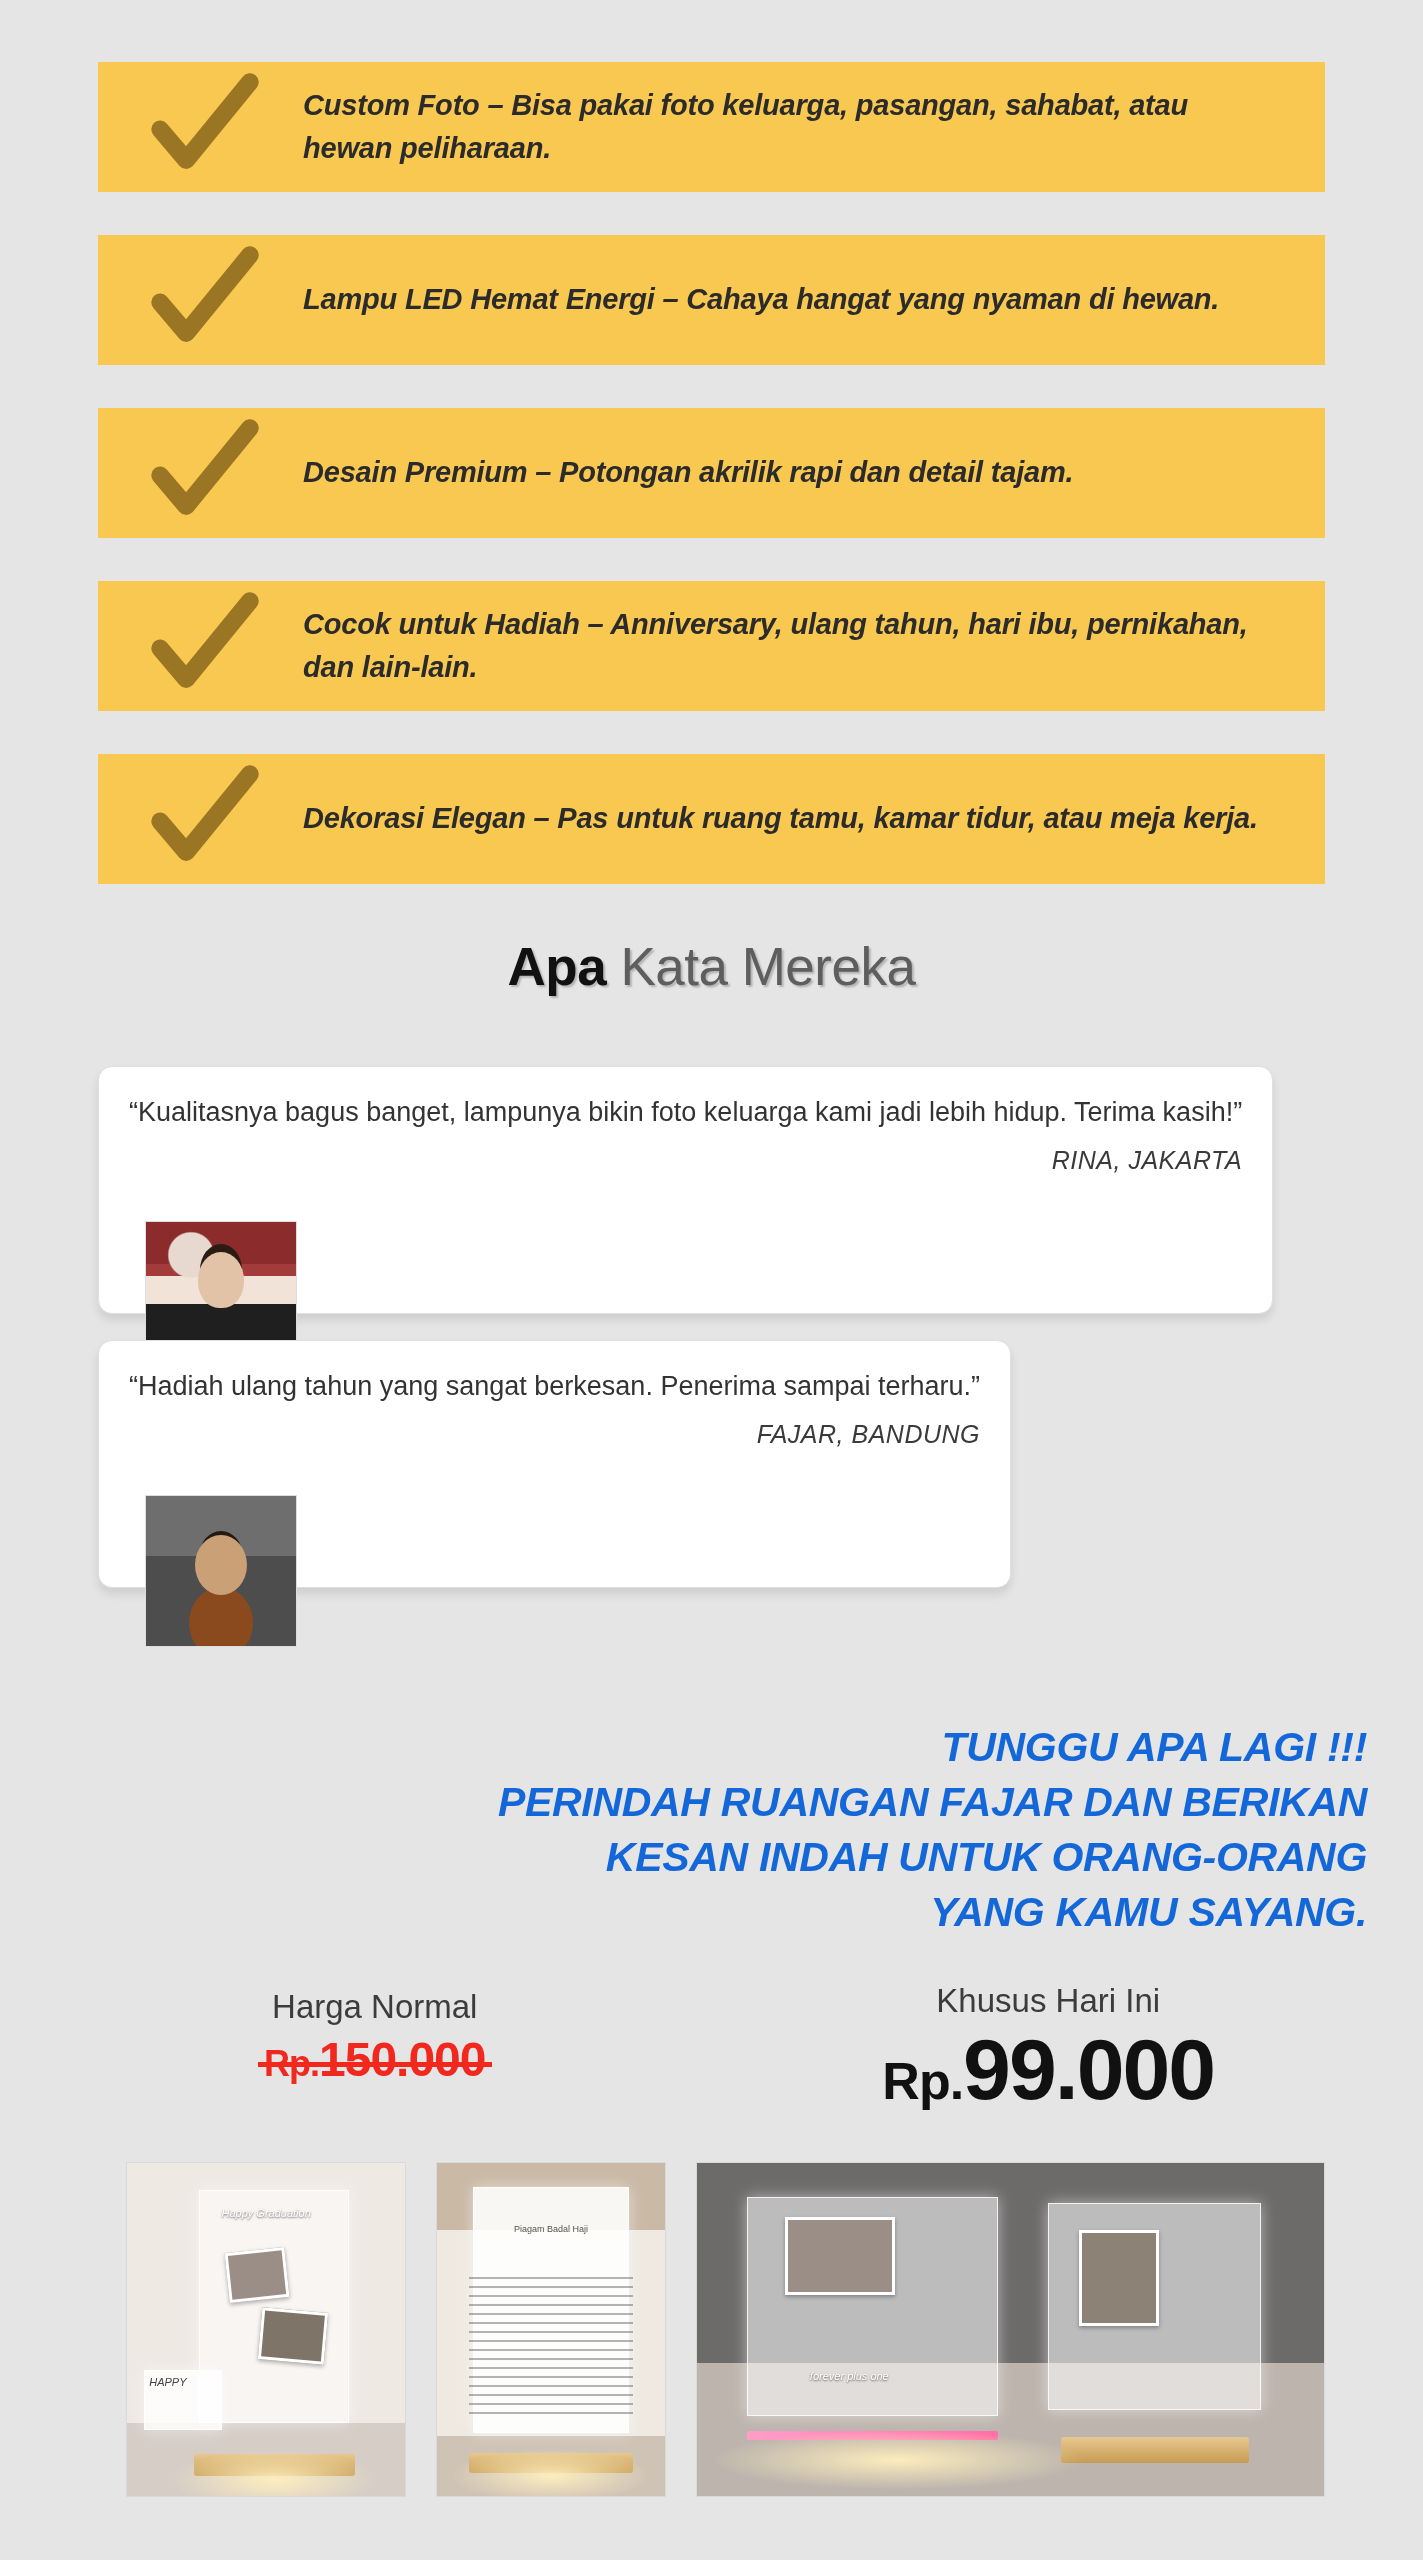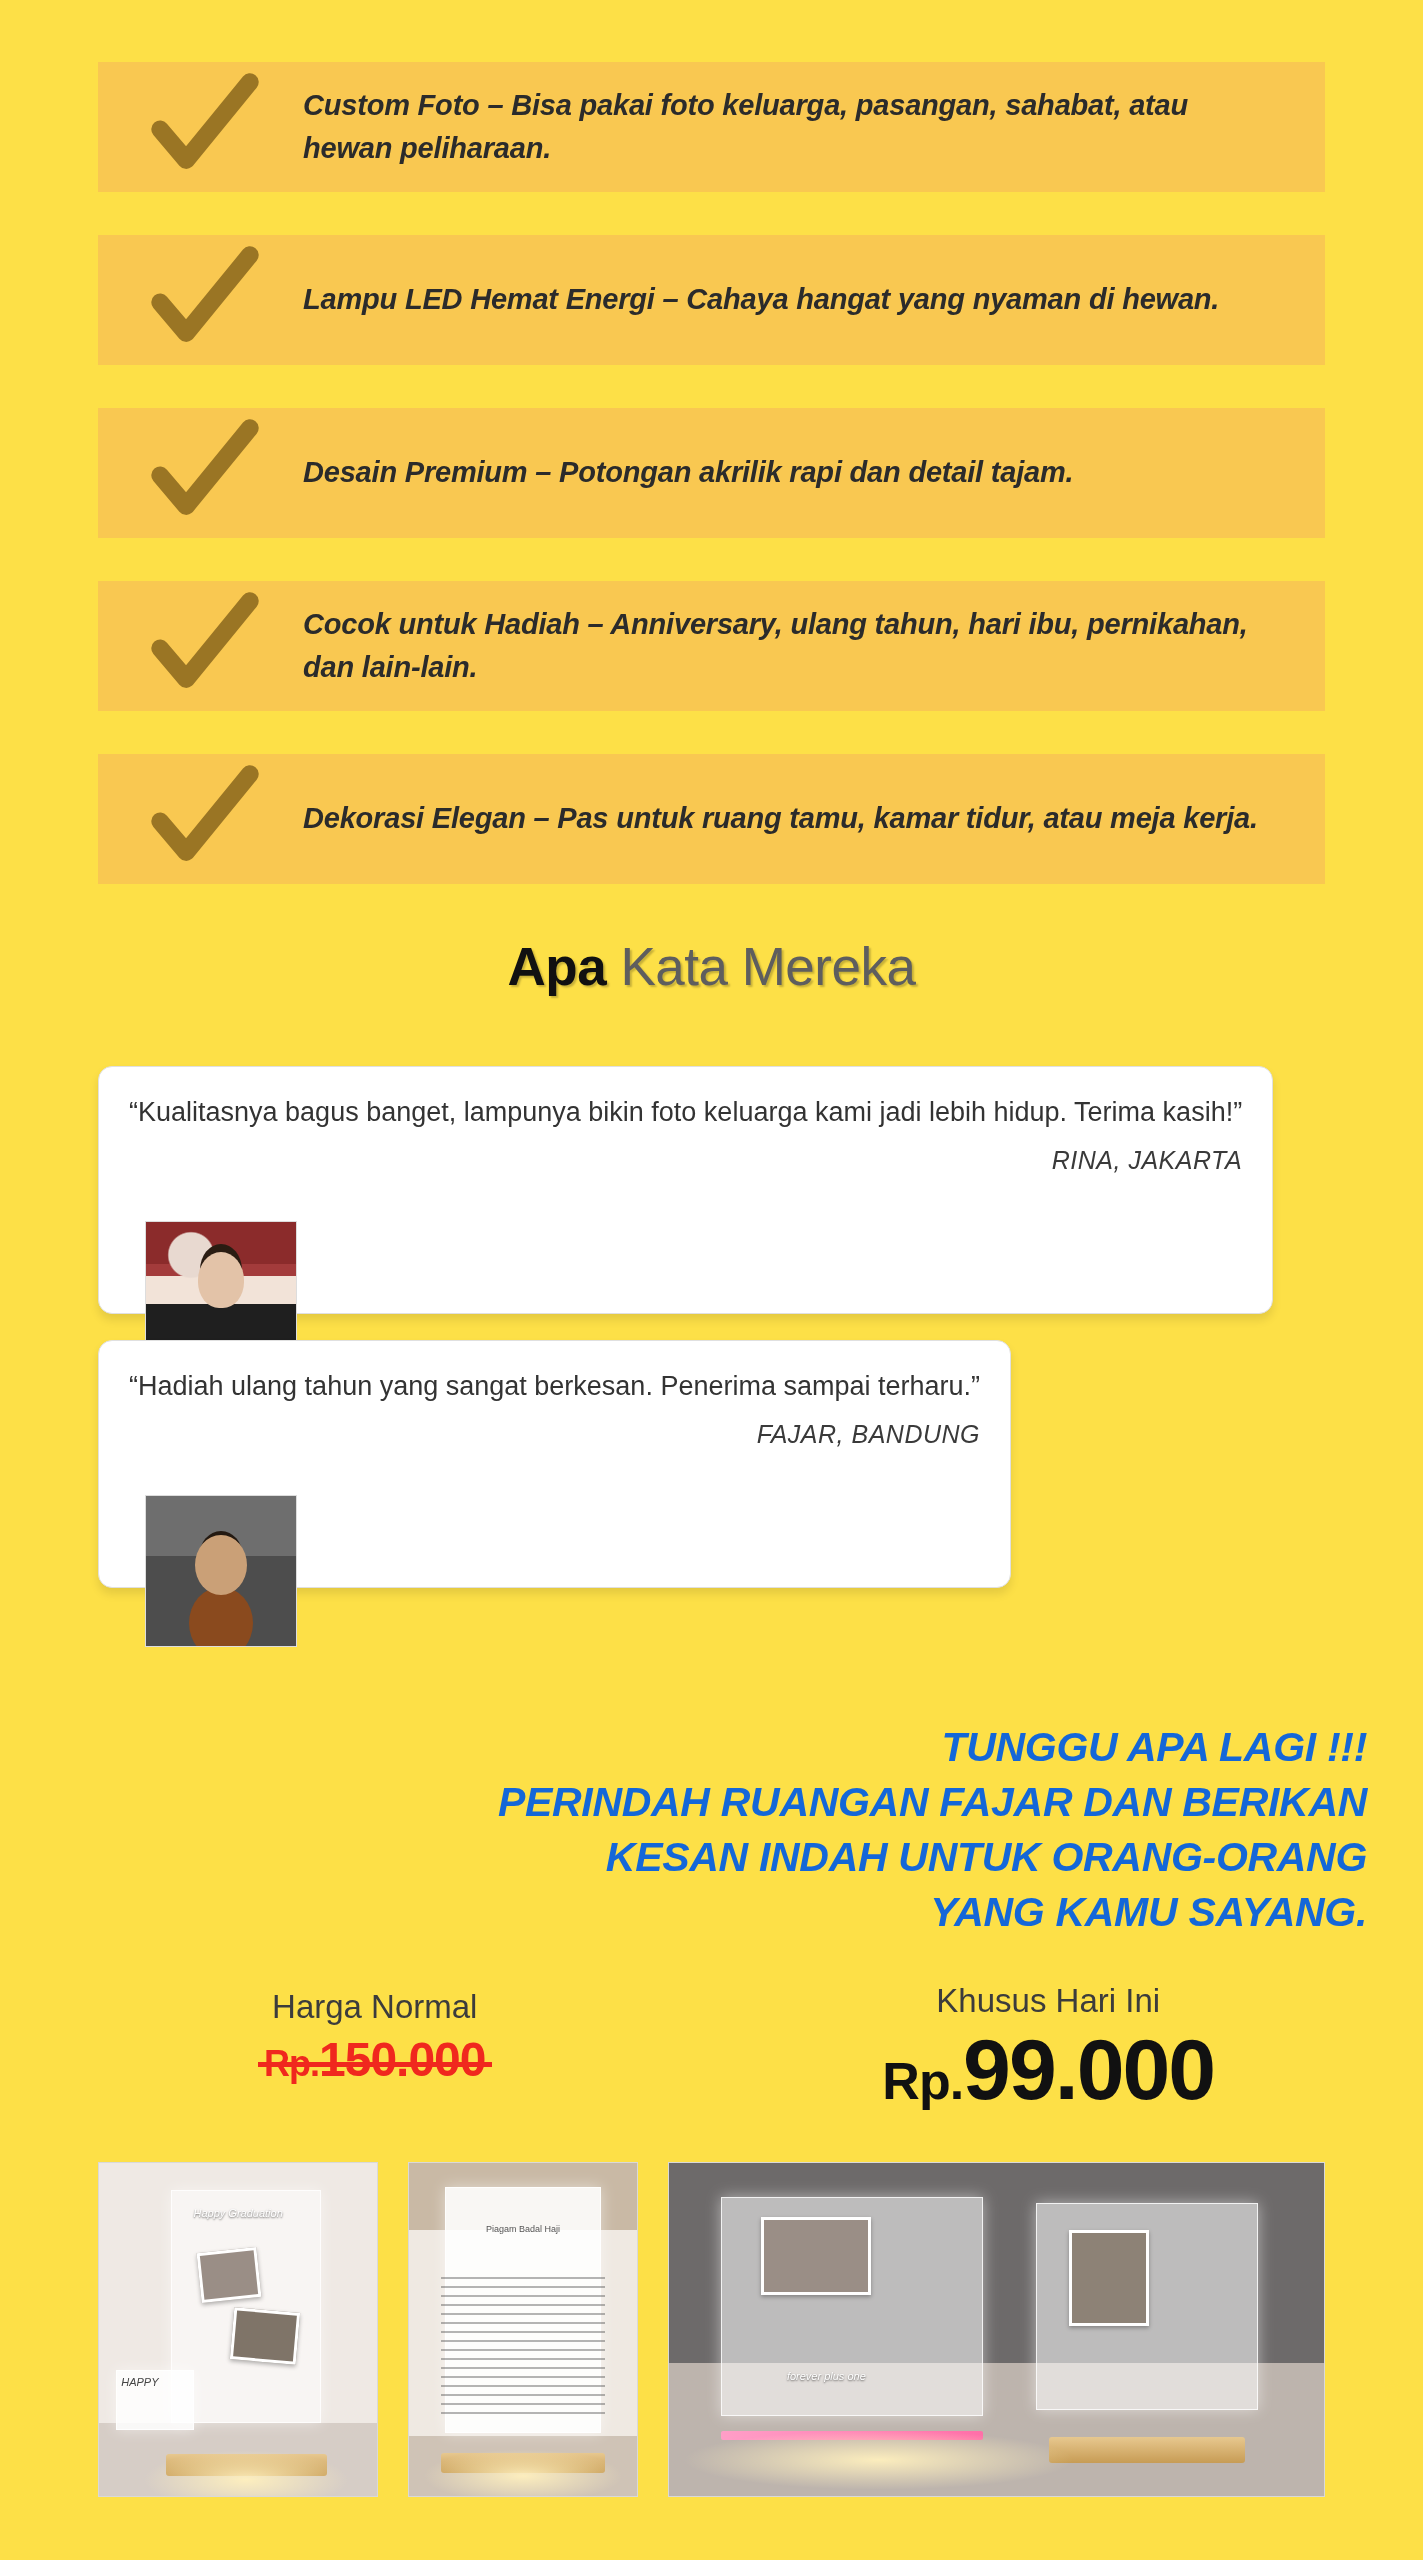--- a/index.html
+++ b/index.html
@@ -6,21 +6,21 @@
   html, body {
     margin: 0;
     padding: 0;
     background: #f7f7f7;
     font-family: "Liberation Sans", sans-serif;
   }
   .page {
     width: 1423px;
     min-height: 2560px;
     margin: 0 auto;
-    background: #fde047;
+    background: #e5e5e5;
     position: relative;
     overflow: hidden;
   }
 
   
   .features {
     padding: 62px 98px 0 98px;
   }
   .feature-row {
     position: relative;
@@ -195,21 +195,21 @@
     gap: 30px;
     padding: 48px 98px 60px 98px;
     align-items: stretch;
   }
   .shot {
     position: relative;
     border: 1px solid #d9d9d9;
     overflow: hidden;
     height: 335px;
   }
-  .shot-1 { width: 280px; background: linear-gradient(to bottom, #efe9e4 0 78%, #d6cdc6 78% 100%); }
+  .shot-1 { width: 280px; background: linear-gradient(to bottom, #efe9e4 0 78%, #d6cdc6 78% 100%); margin-left: 28px; }
   .shot-2 { width: 230px; background: linear-gradient(to bottom, #c9b9a5 0 20%, #efe9e2 20% 82%, #cfc3b6 82% 100%); }
   .shot-3 { flex: 1; background: linear-gradient(to bottom, #6d6a6a 0 60%, #bdb4ad 60% 100%); }
 
   .plaque {
     position: absolute;
     background: rgba(255,255,255,0.55);
     border: 1px solid rgba(255,255,255,0.8);
     box-shadow: 0 0 14px rgba(255,255,255,0.5);
   }
   .base {

